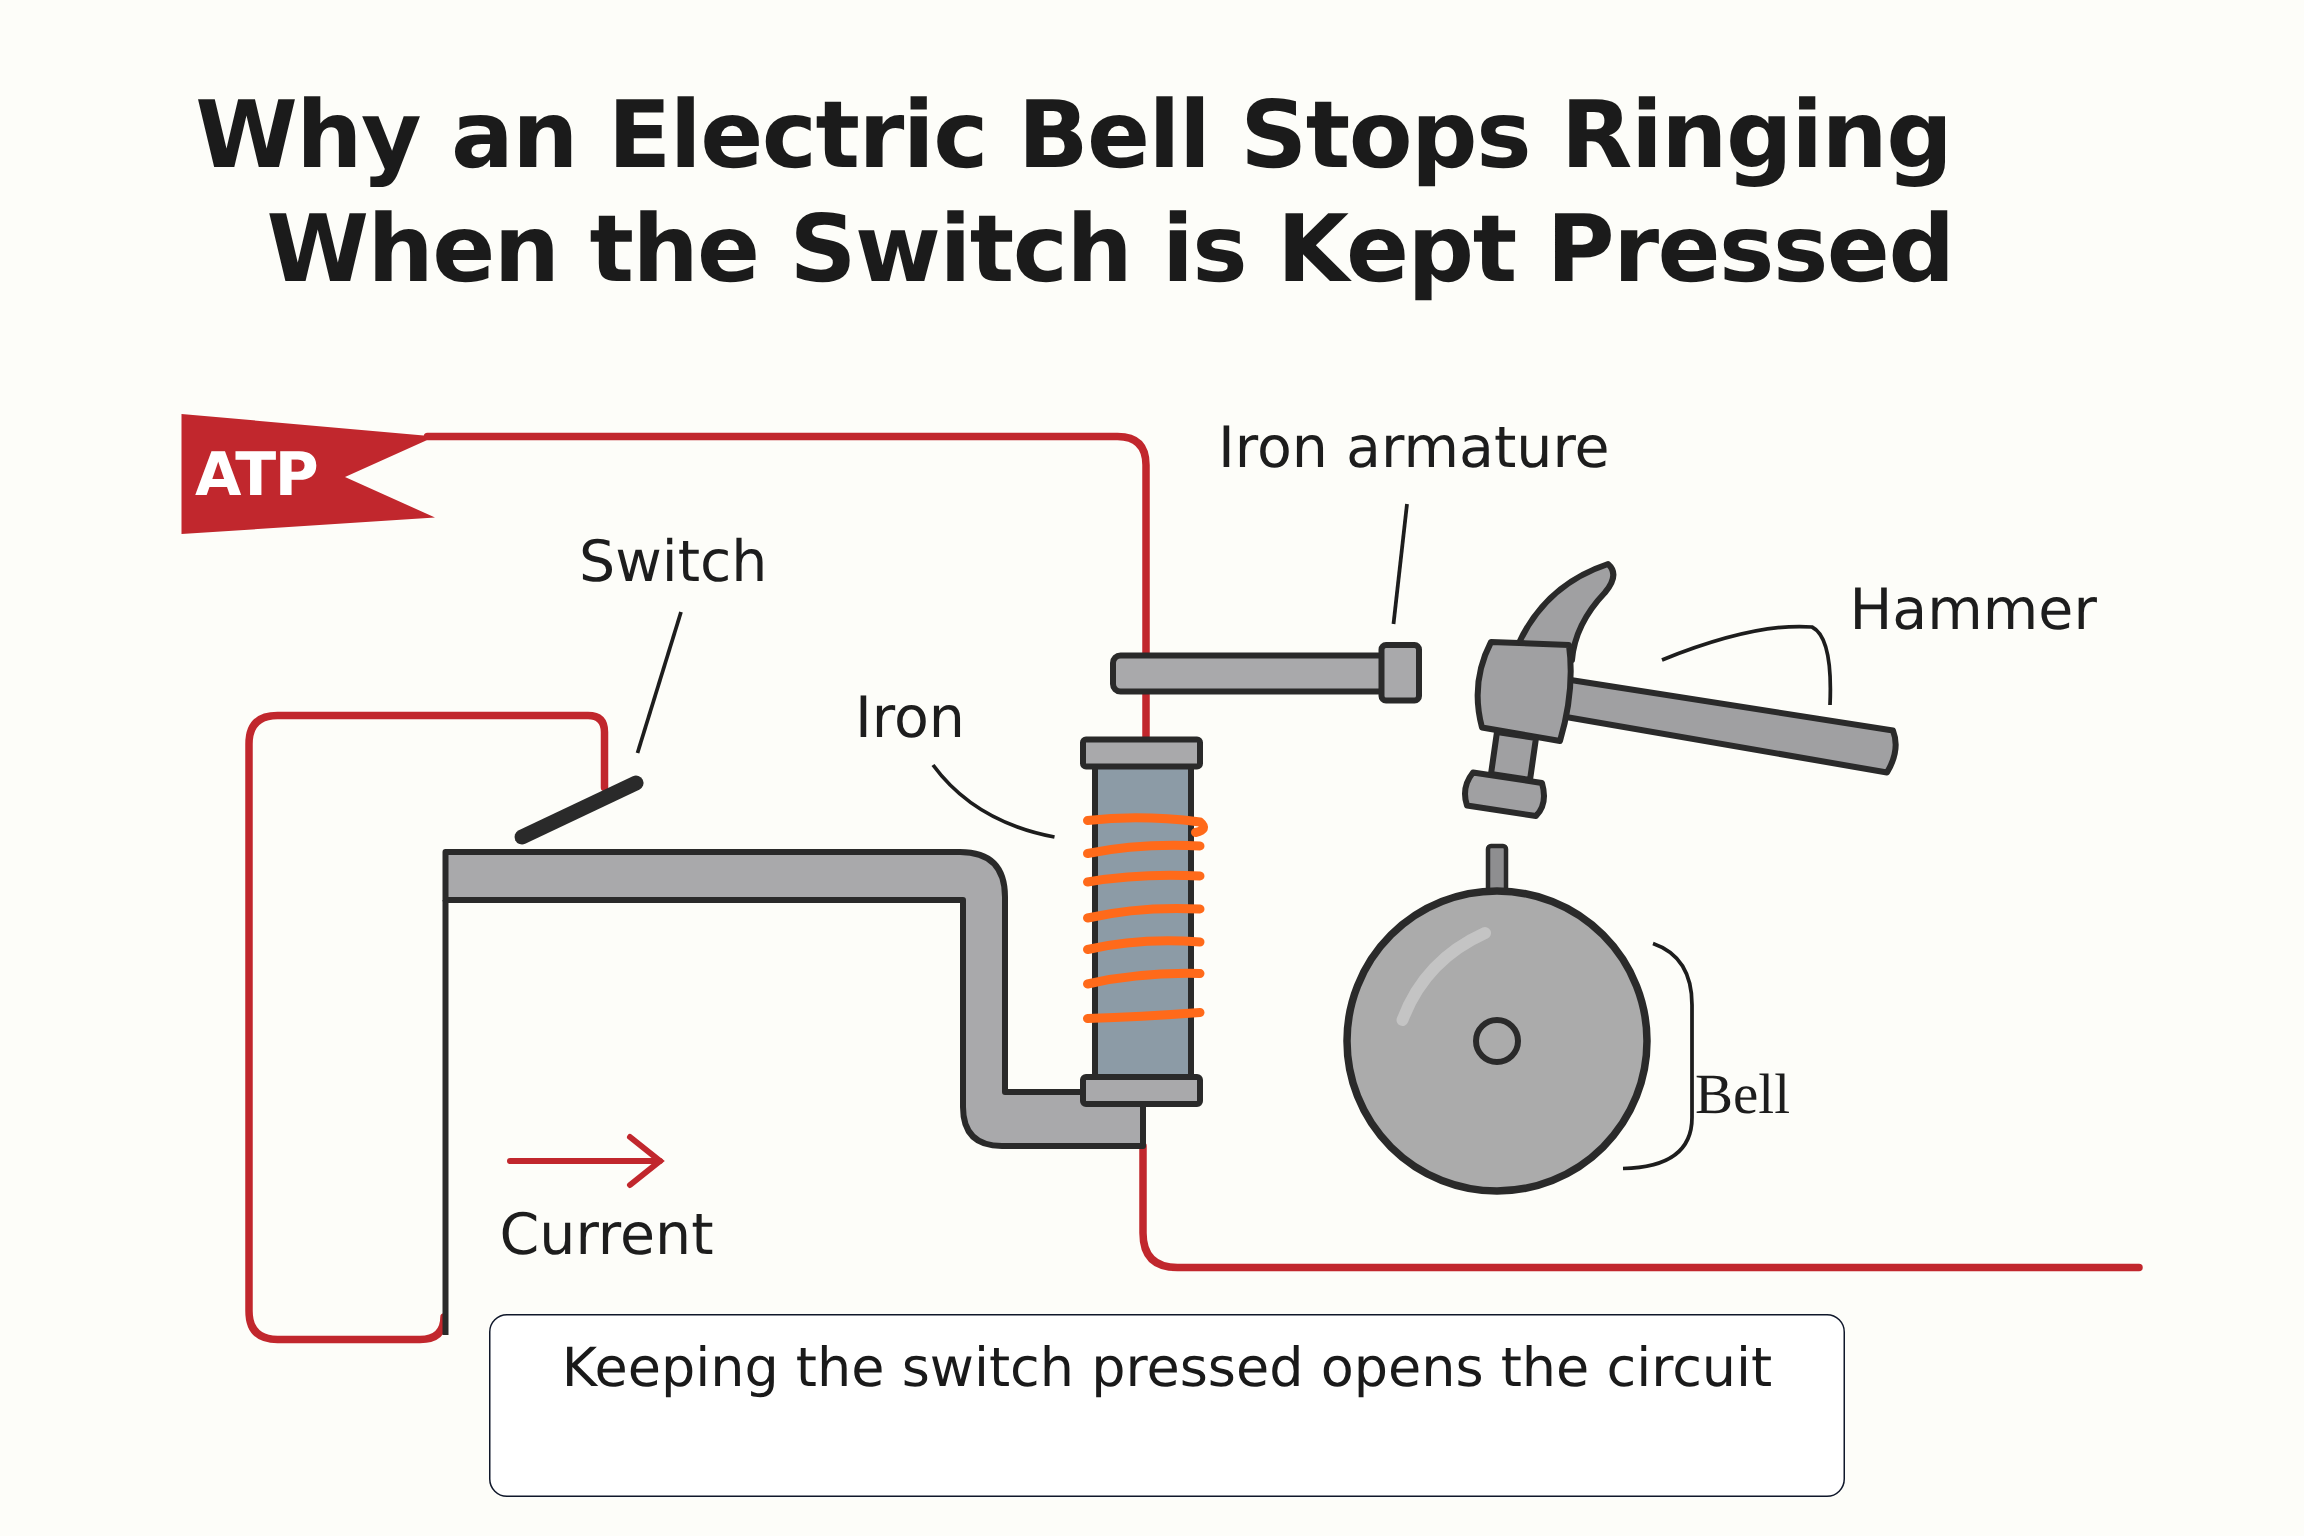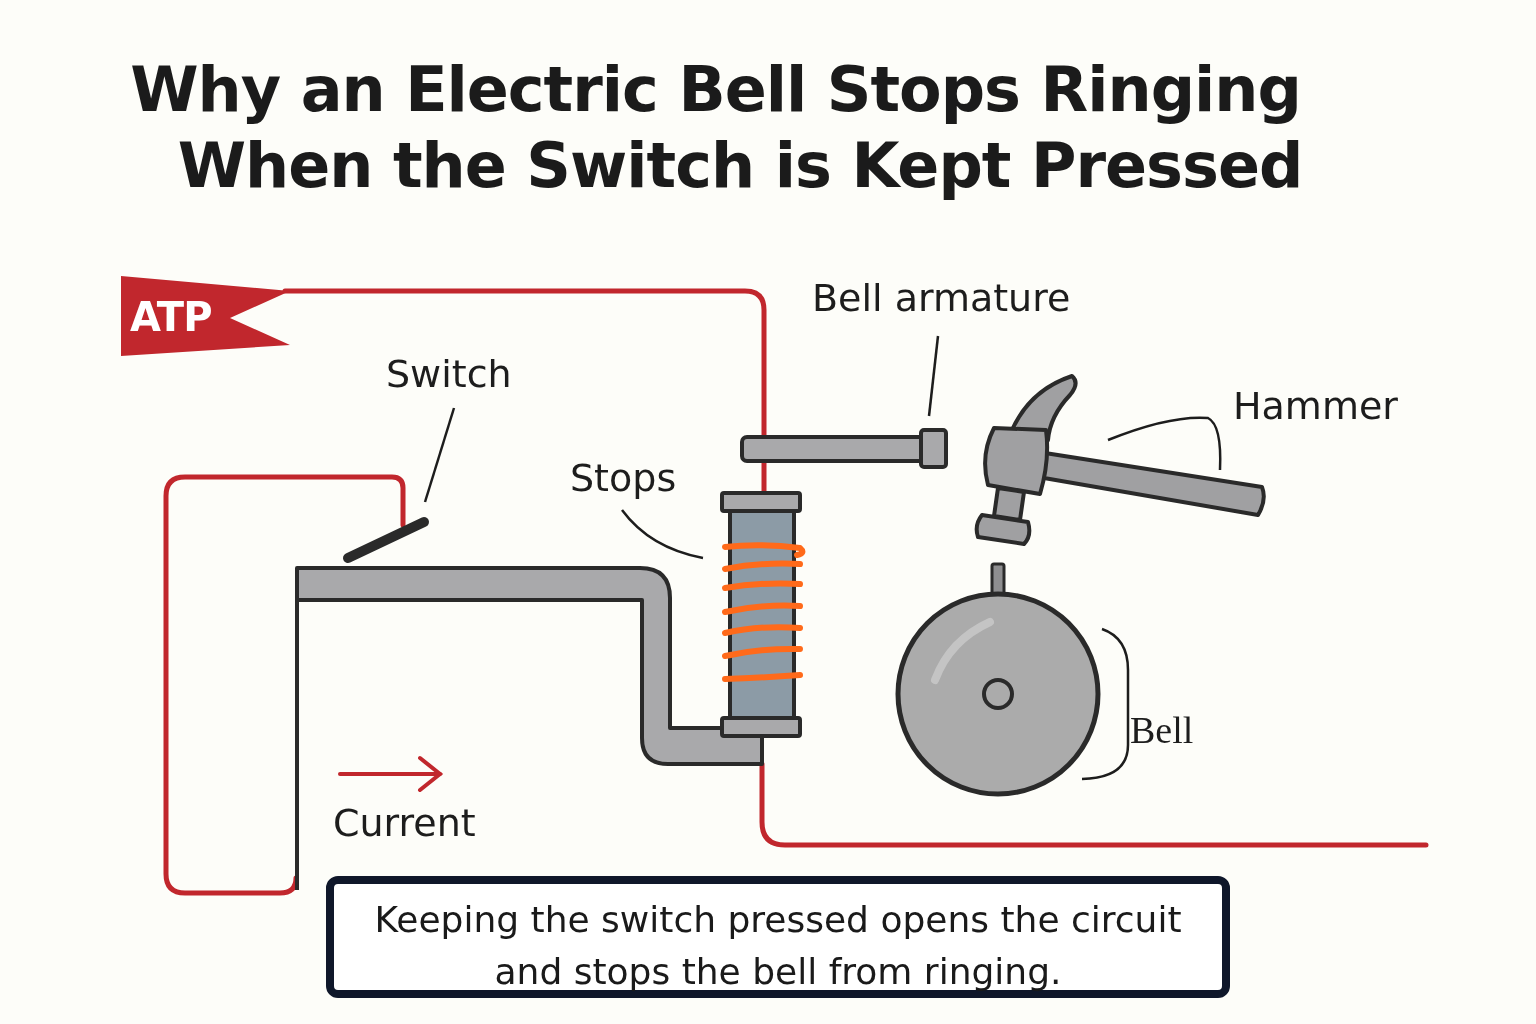--- a/index.html
+++ b/index.html
@@ -21,21 +21,21 @@
     .label {
       position: absolute; font-size: 38px; color: #1d1d1d; white-space: nowrap;
       font-family: "DejaVu Sans", sans-serif;
     }
     .atp-text {
       position: absolute; left: 130px; top: 294px; color: #fff;
       font-weight: bold; font-size: 40px; letter-spacing: -1px; text-align: center;
     }
     .caption {
       position: absolute; left: 326px; top: 876px; width: 904px; height: 122px;
-      border: 8px solid #0f172a; border-radius: 12px; background: #fff;
+      border: 1px solid #0f172a; border-radius: 12px; background: #fff;
       box-sizing: border-box; text-align: center;
       font-size: 36px; line-height: 52px; padding-top: 10px;
     }
     .caption span { display: block; }
   </style>
 </head>
 <body>
 
 <div class="title">
   <span class="l1">Why an Electric Bell Stops Ringing</span>
@@ -96,22 +96,21 @@
 
   <g stroke="#c1272d" stroke-width="4" fill="none" stroke-linecap="round">
     <line x1="340" y1="774" x2="440" y2="774"></line>
     <path d="M420 758 L440 774 L420 790"></path>
   </g>
 </svg>
 
 <div class="atp-text">ATP</div>
 
 <div class="label" style="left:386px; top:352px;">Switch</div>
-<div class="label" style="left:570px; top:456px;">Stops</div>
-<div class="label" style="left:812px; top:276px;">Bell armature</div>
+<div class="label" style="left:570px; top:456px;">Iron</div>
+<div class="label" style="left:812px; top:276px;">Iron armature</div>
 <div class="label" style="left:1233px; top:384px;">Hammer</div>
 <div class="label" style="left:1130px; top:708px;font-family:Liberation Serif, serif;">Bell</div>
 <div class="label" style="left:333px; top:801px;">Current</div>
 
 <div class="caption">
   <span>Keeping the switch pressed opens the circuit</span>
-  <span>and stops the bell from ringing.</span>
 </div>
 
 </body></html>

